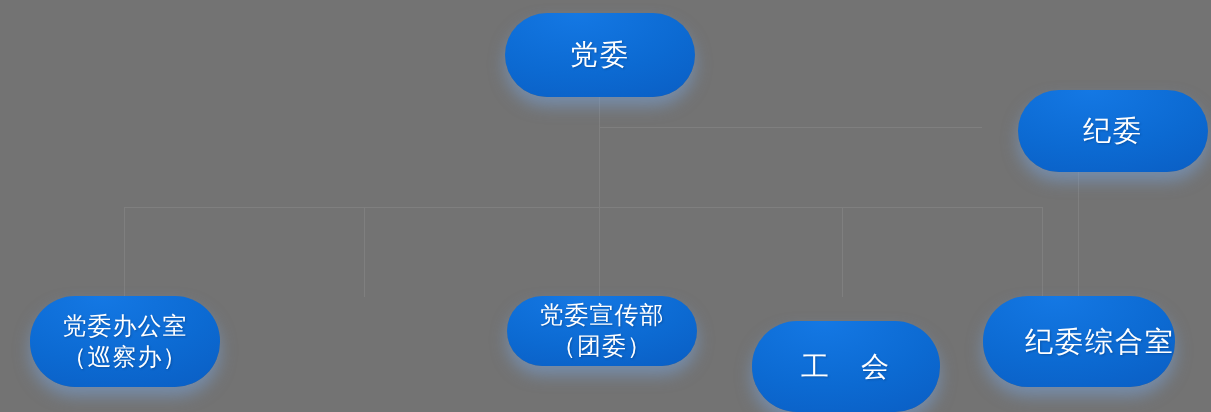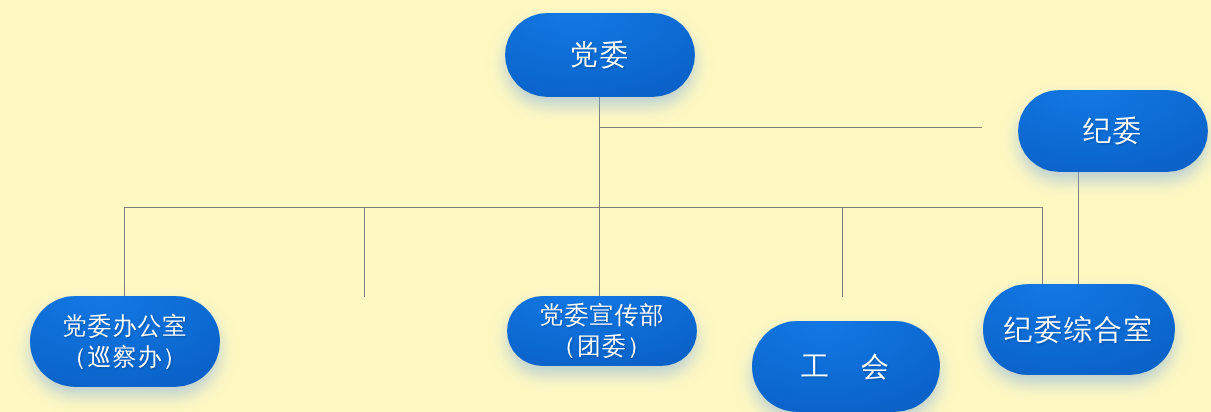--- a/index.html
+++ b/index.html
@@ -5,21 +5,21 @@
   html, body {
     margin: 0;
     padding: 0;
     background: #ffffff;
     font-family: "Liberation Serif", "DejaVu Serif", serif;
   }
   .canvas {
     position: relative;
     width: 1211px;
     height: 412px;
-    background: #fef9c3;
+    background: #737373;
     overflow: hidden;
   }
   
   .node {
     position: absolute;
     display: flex;
     flex-direction: column;
     align-items: center;
     justify-content: center;
     background: radial-gradient(130% 160% at 38% 0%, #1478e4 0%, #0c6ad2 45%, #0956ba 100%);
@@ -71,17 +71,17 @@
 
   <div class="node double" style="left:507px; top:296px; width:190px; height:70px; border-radius:45px;">
     <span class="l1">党委宣传部</span>
     <span class="l2">（团委）</span>
   </div>
 
   <div class="node single" style="left:752px; top:296px; width:188px; height:91px; border-radius:45px;margin-top:25px;">
     <span class="l1">工　会</span>
   </div>
 
-  <div class="node single" style="left:983px; top:284px; width:192px; height:91px; border-radius:45px;">
+  <div class="node single" style="left:983px; top:296px; width:192px; height:91px; border-radius:45px;align-items:flex-end;">
     <span class="l1">纪委综合室</span>
   </div>
 
 </div>
 
 </body></html>

